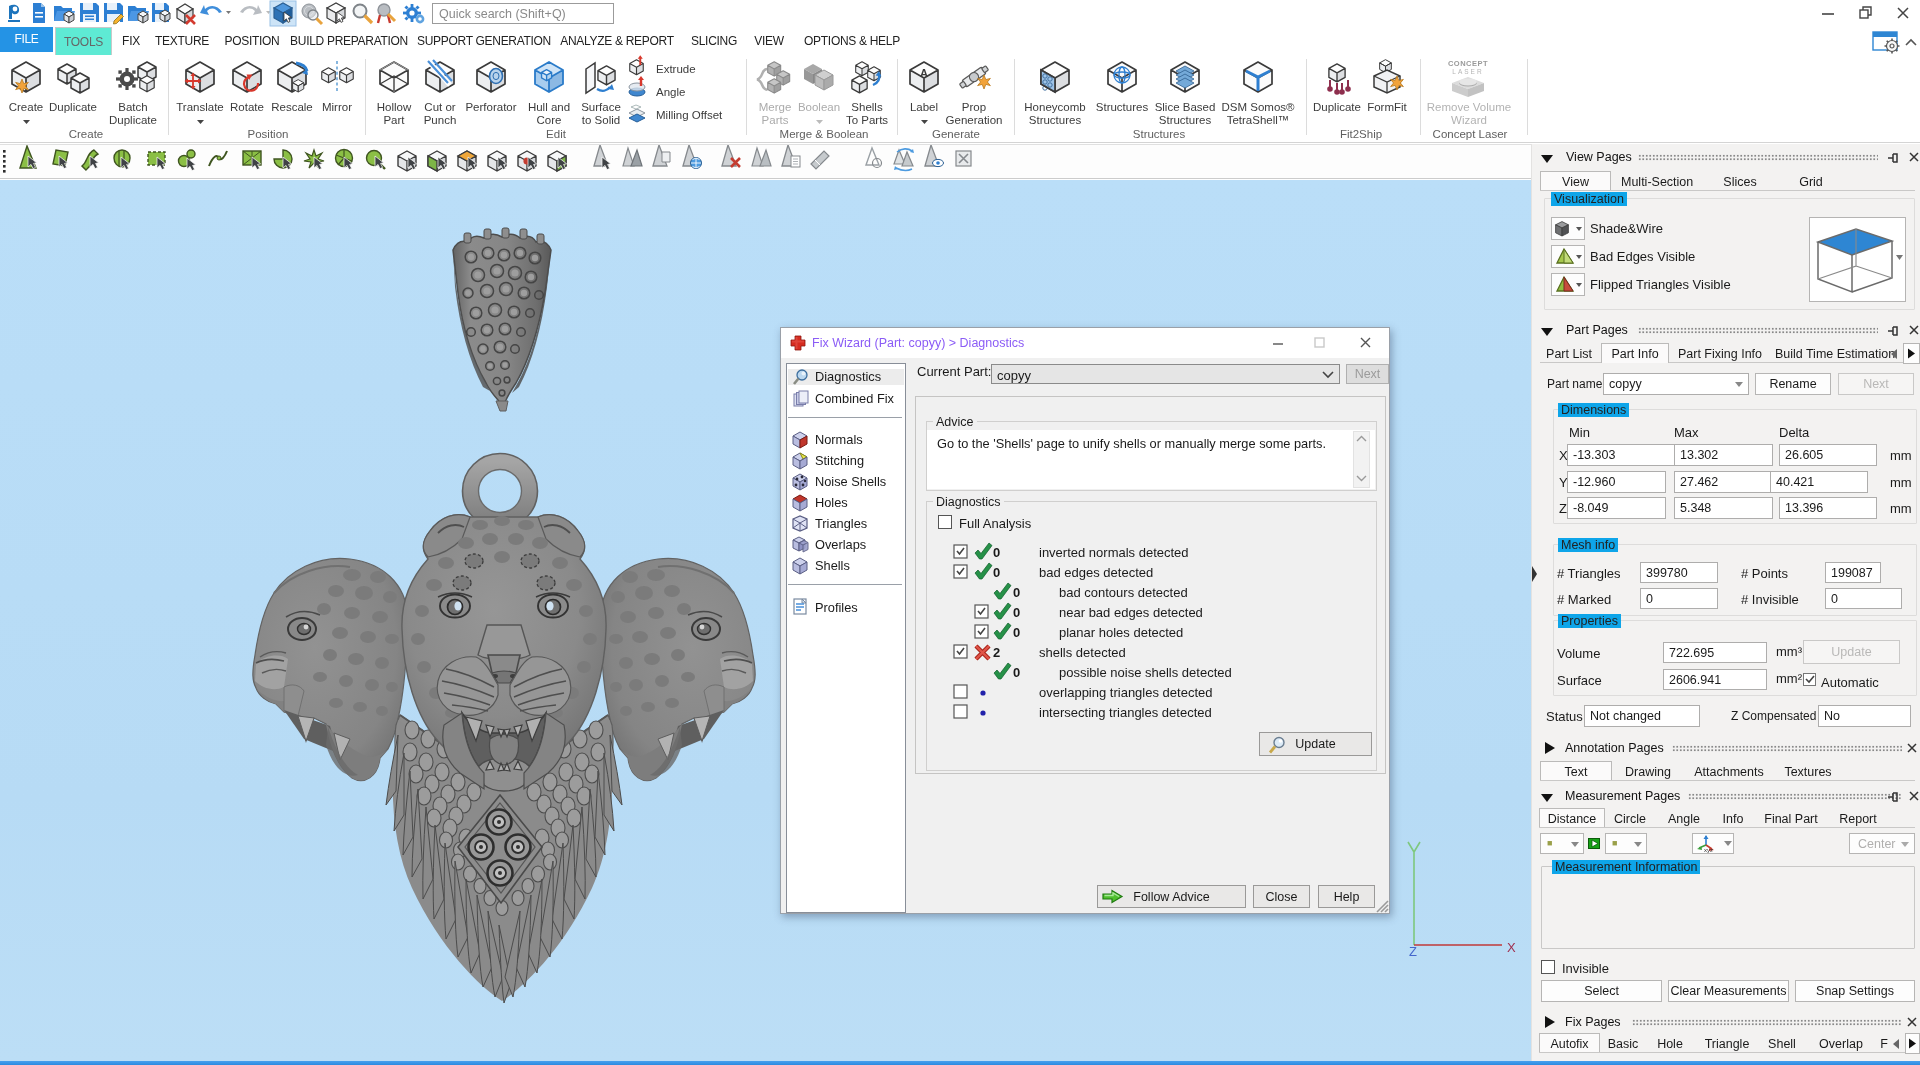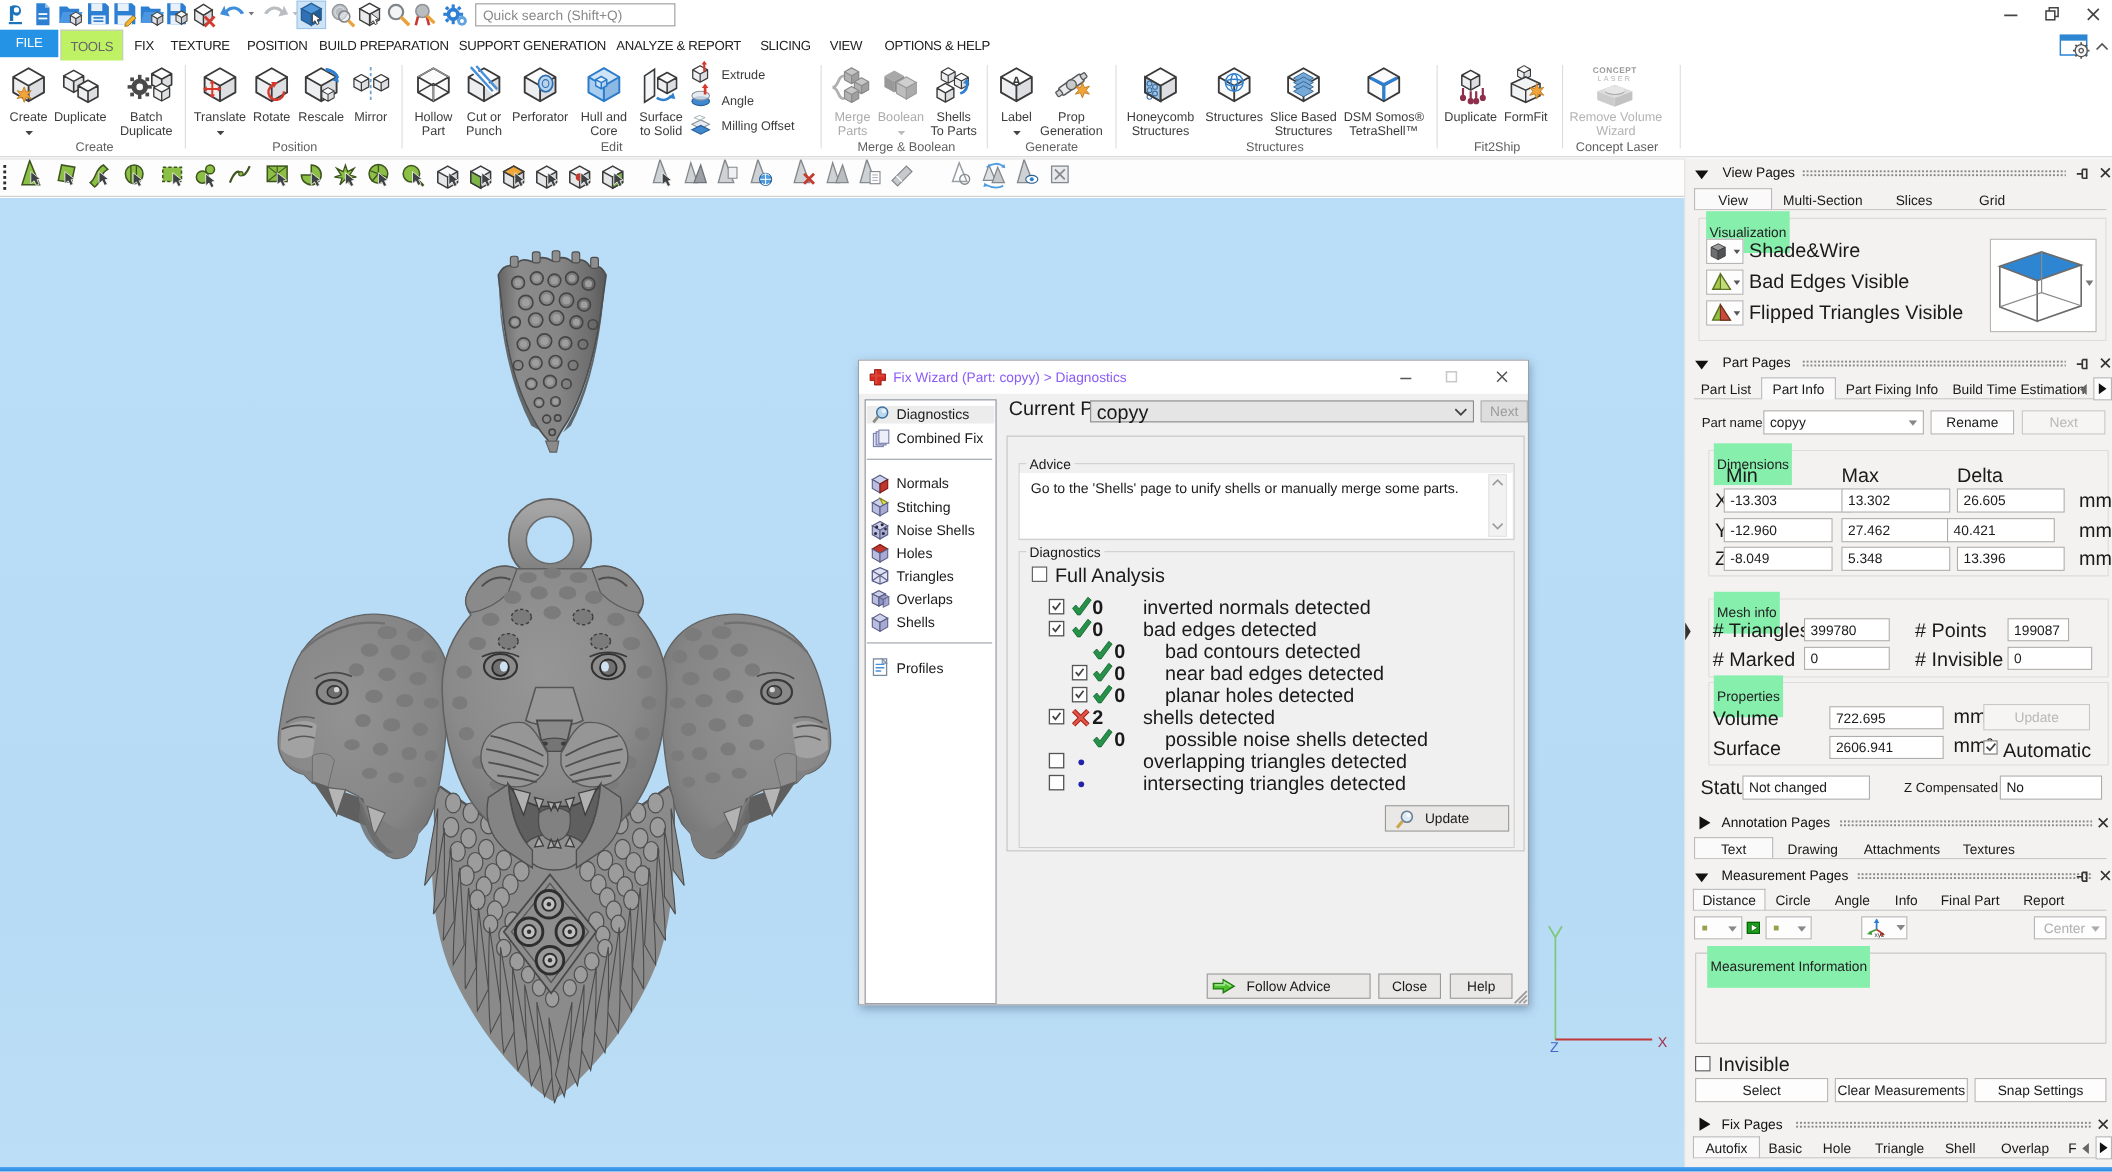--- a/index.html
+++ b/index.html
@@ -12,25 +12,25 @@
 #rightpanel{left:1531px;top:144px;width:389px;height:918px;background:#f3f2f1;border-left:1px solid #e3e2e1}
 #bluebar{left:0;top:1061px;width:1920px;height:4px;background:linear-gradient(180deg,#47a0ef,#2b8be0)}
 .tab{position:absolute;top:0;height:28px;line-height:28px;font-size:12px;letter-spacing:-0.3px;color:#222;text-align:center;white-space:nowrap}
 .rlabel{position:absolute;font-size:11.5px;color:#3c3c3c;text-align:center;line-height:13px}
 .rgroup{position:absolute;top:73px;font-size:11.5px;color:#5f5f5f;text-align:center}
 .rsep{position:absolute;top:4px;width:1px;height:76px;background:#dcdcdc}
 .phead{position:absolute;height:14px;font-size:12.5px;color:#111}
 .ptab{position:absolute;font-size:12.5px;color:#1a1a1a;text-align:center;white-space:nowrap}
 .ptabsel{position:absolute;background:#fbfafa;border:1px solid #bbbab9;border-bottom:none;font-size:12.5px;color:#1a1a1a;text-align:center;white-space:nowrap}
 .gbox{position:absolute;border:1px solid #dddcdb;border-radius:1px}
-.glabel{position:absolute;font-size:12.5px;color:#222;background:#86efac;padding:12px 3px}
+.glabel{position:absolute;font-size:12.5px;color:#222;background:#0ea5e9;padding:0 3px}
 .inp{position:absolute;background:#fff;border:1px solid #aeadac;font-size:12.5px;color:#1a1a1a;padding-left:5px;display:flex;align-items:center}
 .btn{position:absolute;background:#fdfdfd;border:1px solid #b6b5b4;font-size:12.5px;color:#1a1a1a;display:flex;align-items:center;justify-content:center}
 .btn.dis{color:#b9b8b7;background:#f6f5f4;border-color:#c9c8c7}
-.lbl{position:absolute;font-size:18px;color:#1a1a1a;display:flex;align-items:center}
+.lbl{position:absolute;font-size:13px;color:#1a1a1a;display:flex;align-items:center}
 .cb{position:absolute;width:13px;height:13px;background:#fff;border:1px solid #555}
 </style></head>
 <body>
 <div class="abs" id="titlebar">
 <svg class="abs" style="left:0;top:0" width="620" height="27" viewBox="0 0 620 27">
 
 <path d="M9 6 C15 3 20 6 19 11 C18 15 14 15 12 13 L12 19 L9 19 Z" fill="#1d74bc"></path>
       <circle cx="15" cy="9" r="2.4" fill="#fff"></circle>
       <rect x="8" y="20" width="12" height="2" fill="#1d74bc"></rect>
 
@@ -155,21 +155,21 @@
 <path d="M12 14 H24" stroke="#444" stroke-width="1.6"></path>
 <g stroke="#444" stroke-width="1.4" fill="none">
         <rect x="50" y="10" width="8" height="8"></rect>
         <path d="M53 10 V7 H61 V15 H58"></path>
       </g>
 <path d="M88 8 L98 18 M98 8 L88 18" stroke="#444" stroke-width="1.5"></path>
 </svg>
 </div>
 <div class="abs" id="tabrow">
 <div class="tab" style="left:0;width:53px;height:25px;line-height:25px;background:#2493e5;color:#fff">FILE</div>
-<div class="tab" style="left:55px;width:57px;background:#bef264;border:1px solid #c9c9c9;border-bottom:none;height:29px;color:#666">TOOLS</div>
+<div class="tab" style="left:55px;width:57px;background:#5eead4;border:1px solid #c9c9c9;border-bottom:none;height:29px;color:#666">TOOLS</div>
 <div class="tab" style="left:111px;width:40px">FIX</div>
 <div class="tab" style="left:147px;width:70px">TEXTURE</div>
 <div class="tab" style="left:215px;width:74px">POSITION</div>
 <div class="tab" style="left:279px;width:140px">BUILD PREPARATION</div>
 <div class="tab" style="left:409px;width:150px">SUPPORT GENERATION</div>
 <div class="tab" style="left:552px;width:130px">ANALYZE &amp; REPORT</div>
 <div class="tab" style="left:684px;width:60px">SLICING</div>
 <div class="tab" style="left:747px;width:44px">VIEW</div>
 <div class="tab" style="left:797px;width:110px">OPTIONS &amp; HELP</div>
 <svg class="abs" style="left:1872px;top:2px" width="46 " height="26" viewBox="0 0 46 26">

